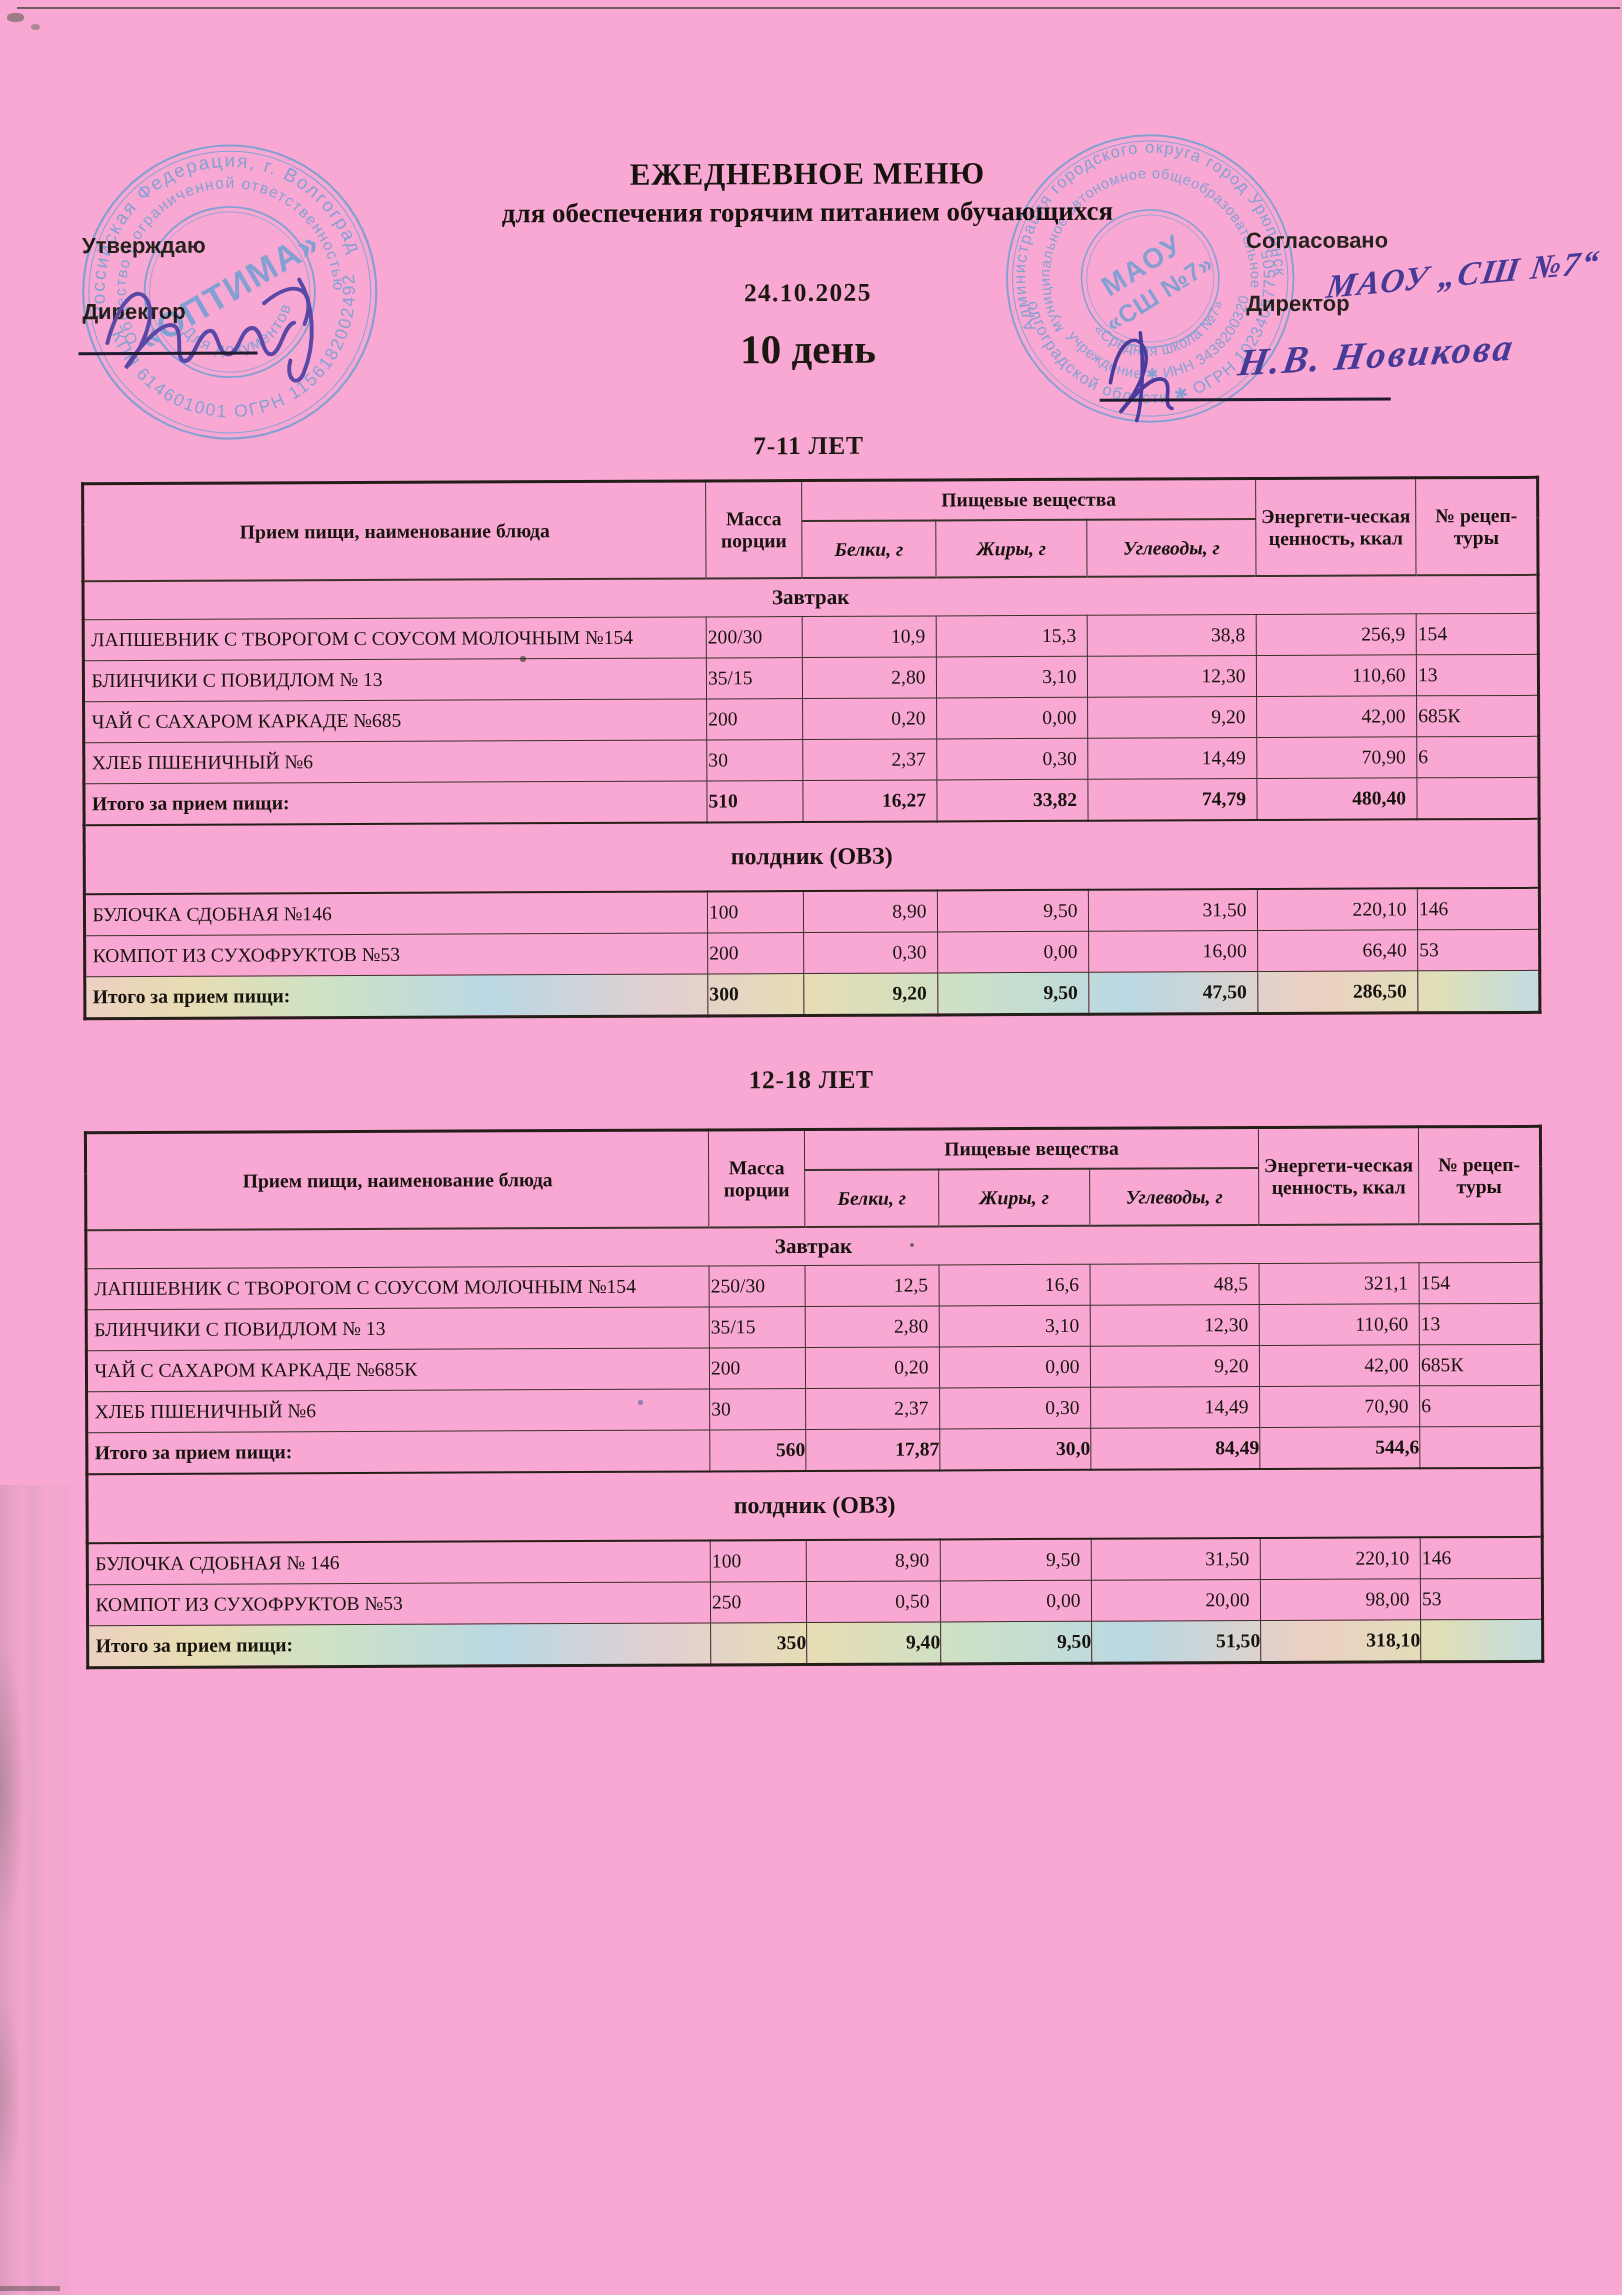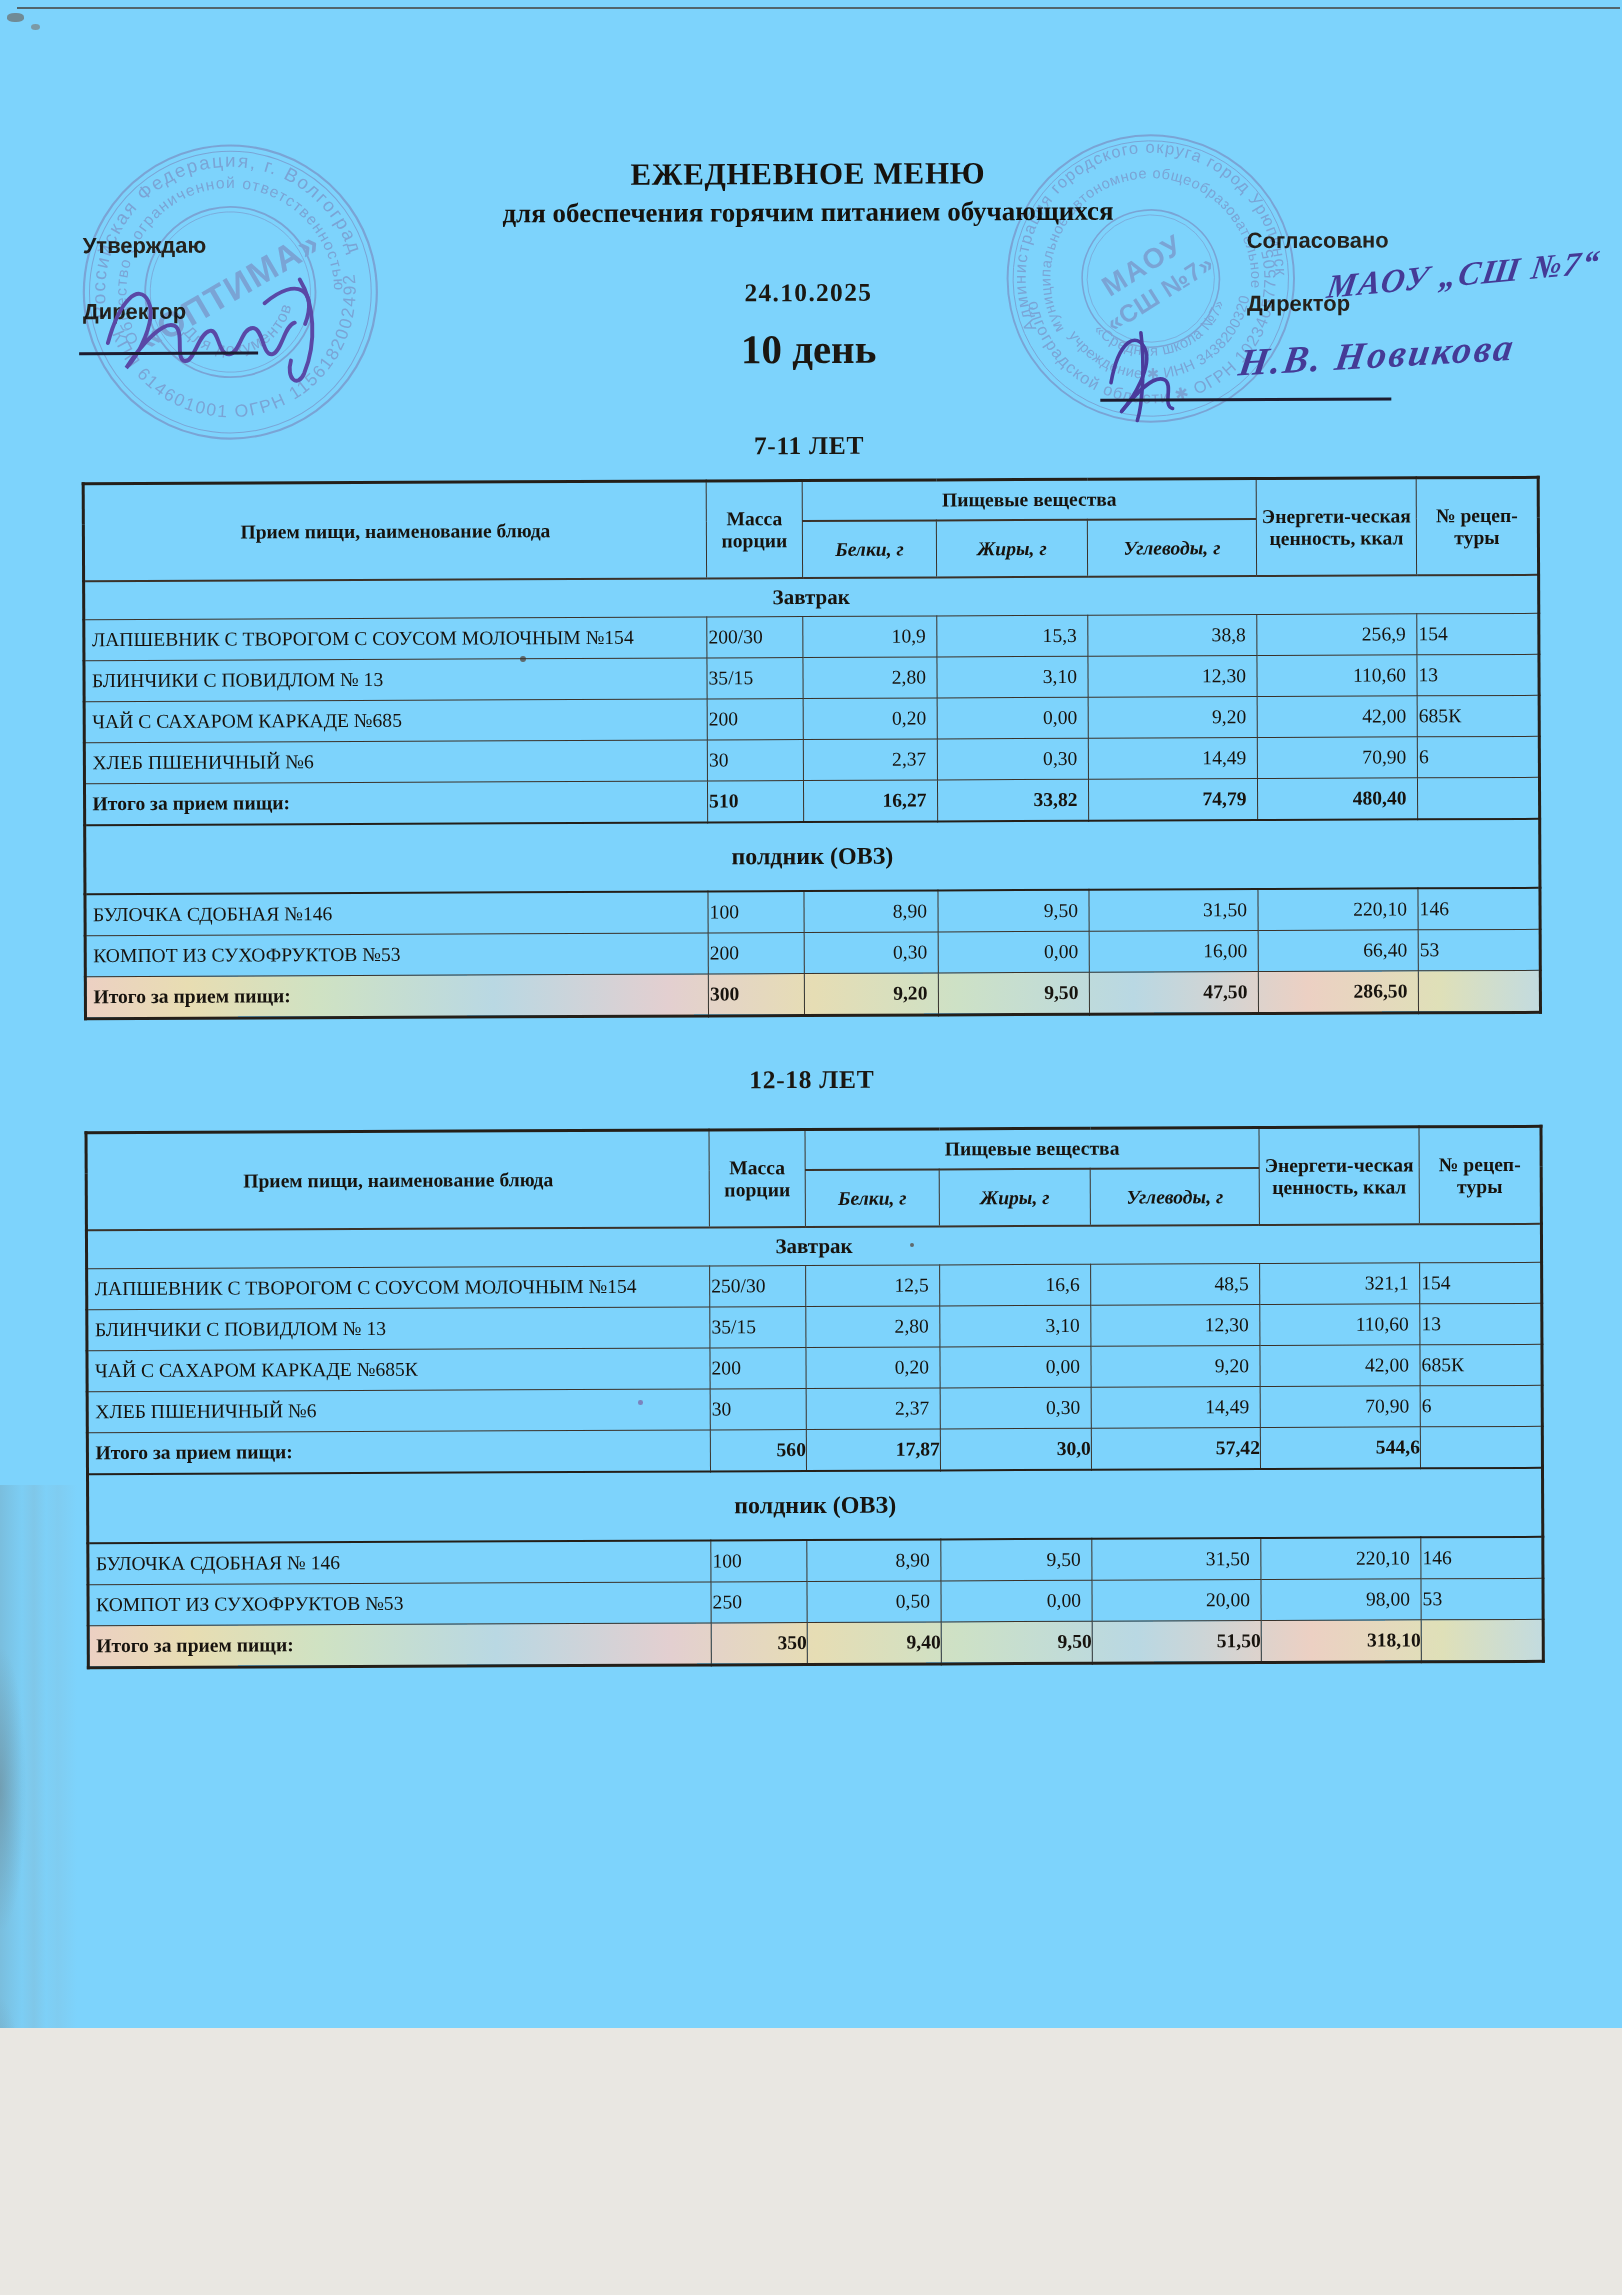--- a/index.html
+++ b/index.html
@@ -1,16 +1,16 @@
 <!DOCTYPE html>
 <html style="font-size:10.5px"><head>
 <meta charset="utf-8">
 <style>
   html,body{margin:0;padding:0;background:#e9e7e2;}
-  .page{position:relative;width:1623px;height:2028px;background:#7dd3fc;overflow:hidden;
+  .page{position:relative;width:1623px;height:2295px;background:#f9a8d4;overflow:hidden;
         font-family:"Liberation Serif","DejaVu Serif",serif;color:#1b1711;}
   .scan{position:absolute;left:0;top:0;right:0;bottom:0;transform:rotate(-0.25deg);}
 
   
   .top-line{position:absolute;left:17px;top:6.5px;width:1603px;height:2.6px;background:#44403b;opacity:.75;}
   .corner-mark{position:absolute;left:6.5px;top:13px;width:17px;height:8.5px;background:#6a645e;border-radius:45%;opacity:.65;}
   .corner-mark2{position:absolute;left:31px;top:23.6px;width:9.2px;height:6.5px;background:#7a746c;border-radius:50%;opacity:.6;}
   .left-streaks{position:absolute;left:0;top:1485px;width:79px;height:810px;
      background:linear-gradient(90deg, rgba(110,106,100,.20) 0px, rgba(110,106,100,.05) 22px,
        rgba(140,136,130,.16) 34px, rgba(140,136,130,.04) 46px, rgba(150,146,140,.10) 58px, rgba(150,146,140,0) 77px);}
@@ -270,21 +270,21 @@
             <td class="c3">0,30</td>
             <td class="c4">14,49</td>
             <td class="c5">70,90</td>
             <td class="c6">6</td>
           </tr>
           <tr class="total centered">
             <td class="c0">Итого за прием пищи:</td>
             <td class="c1">560</td>
             <td class="c2">17,87</td>
             <td class="c3">30,0</td>
-            <td class="c4">57,42</td>
+            <td class="c4">84,49</td>
             <td class="c5">544,6</td>
             <td class="c6"></td>
           </tr>
           <tr class="section-row tall">
             <td colspan="7">полдник (ОВЗ)</td>
           </tr>
           <tr>
             <td class="c0">БУЛОЧКА СДОБНАЯ № 146</td>
             <td class="c1">100</td>
             <td class="c2">8,90</td>

